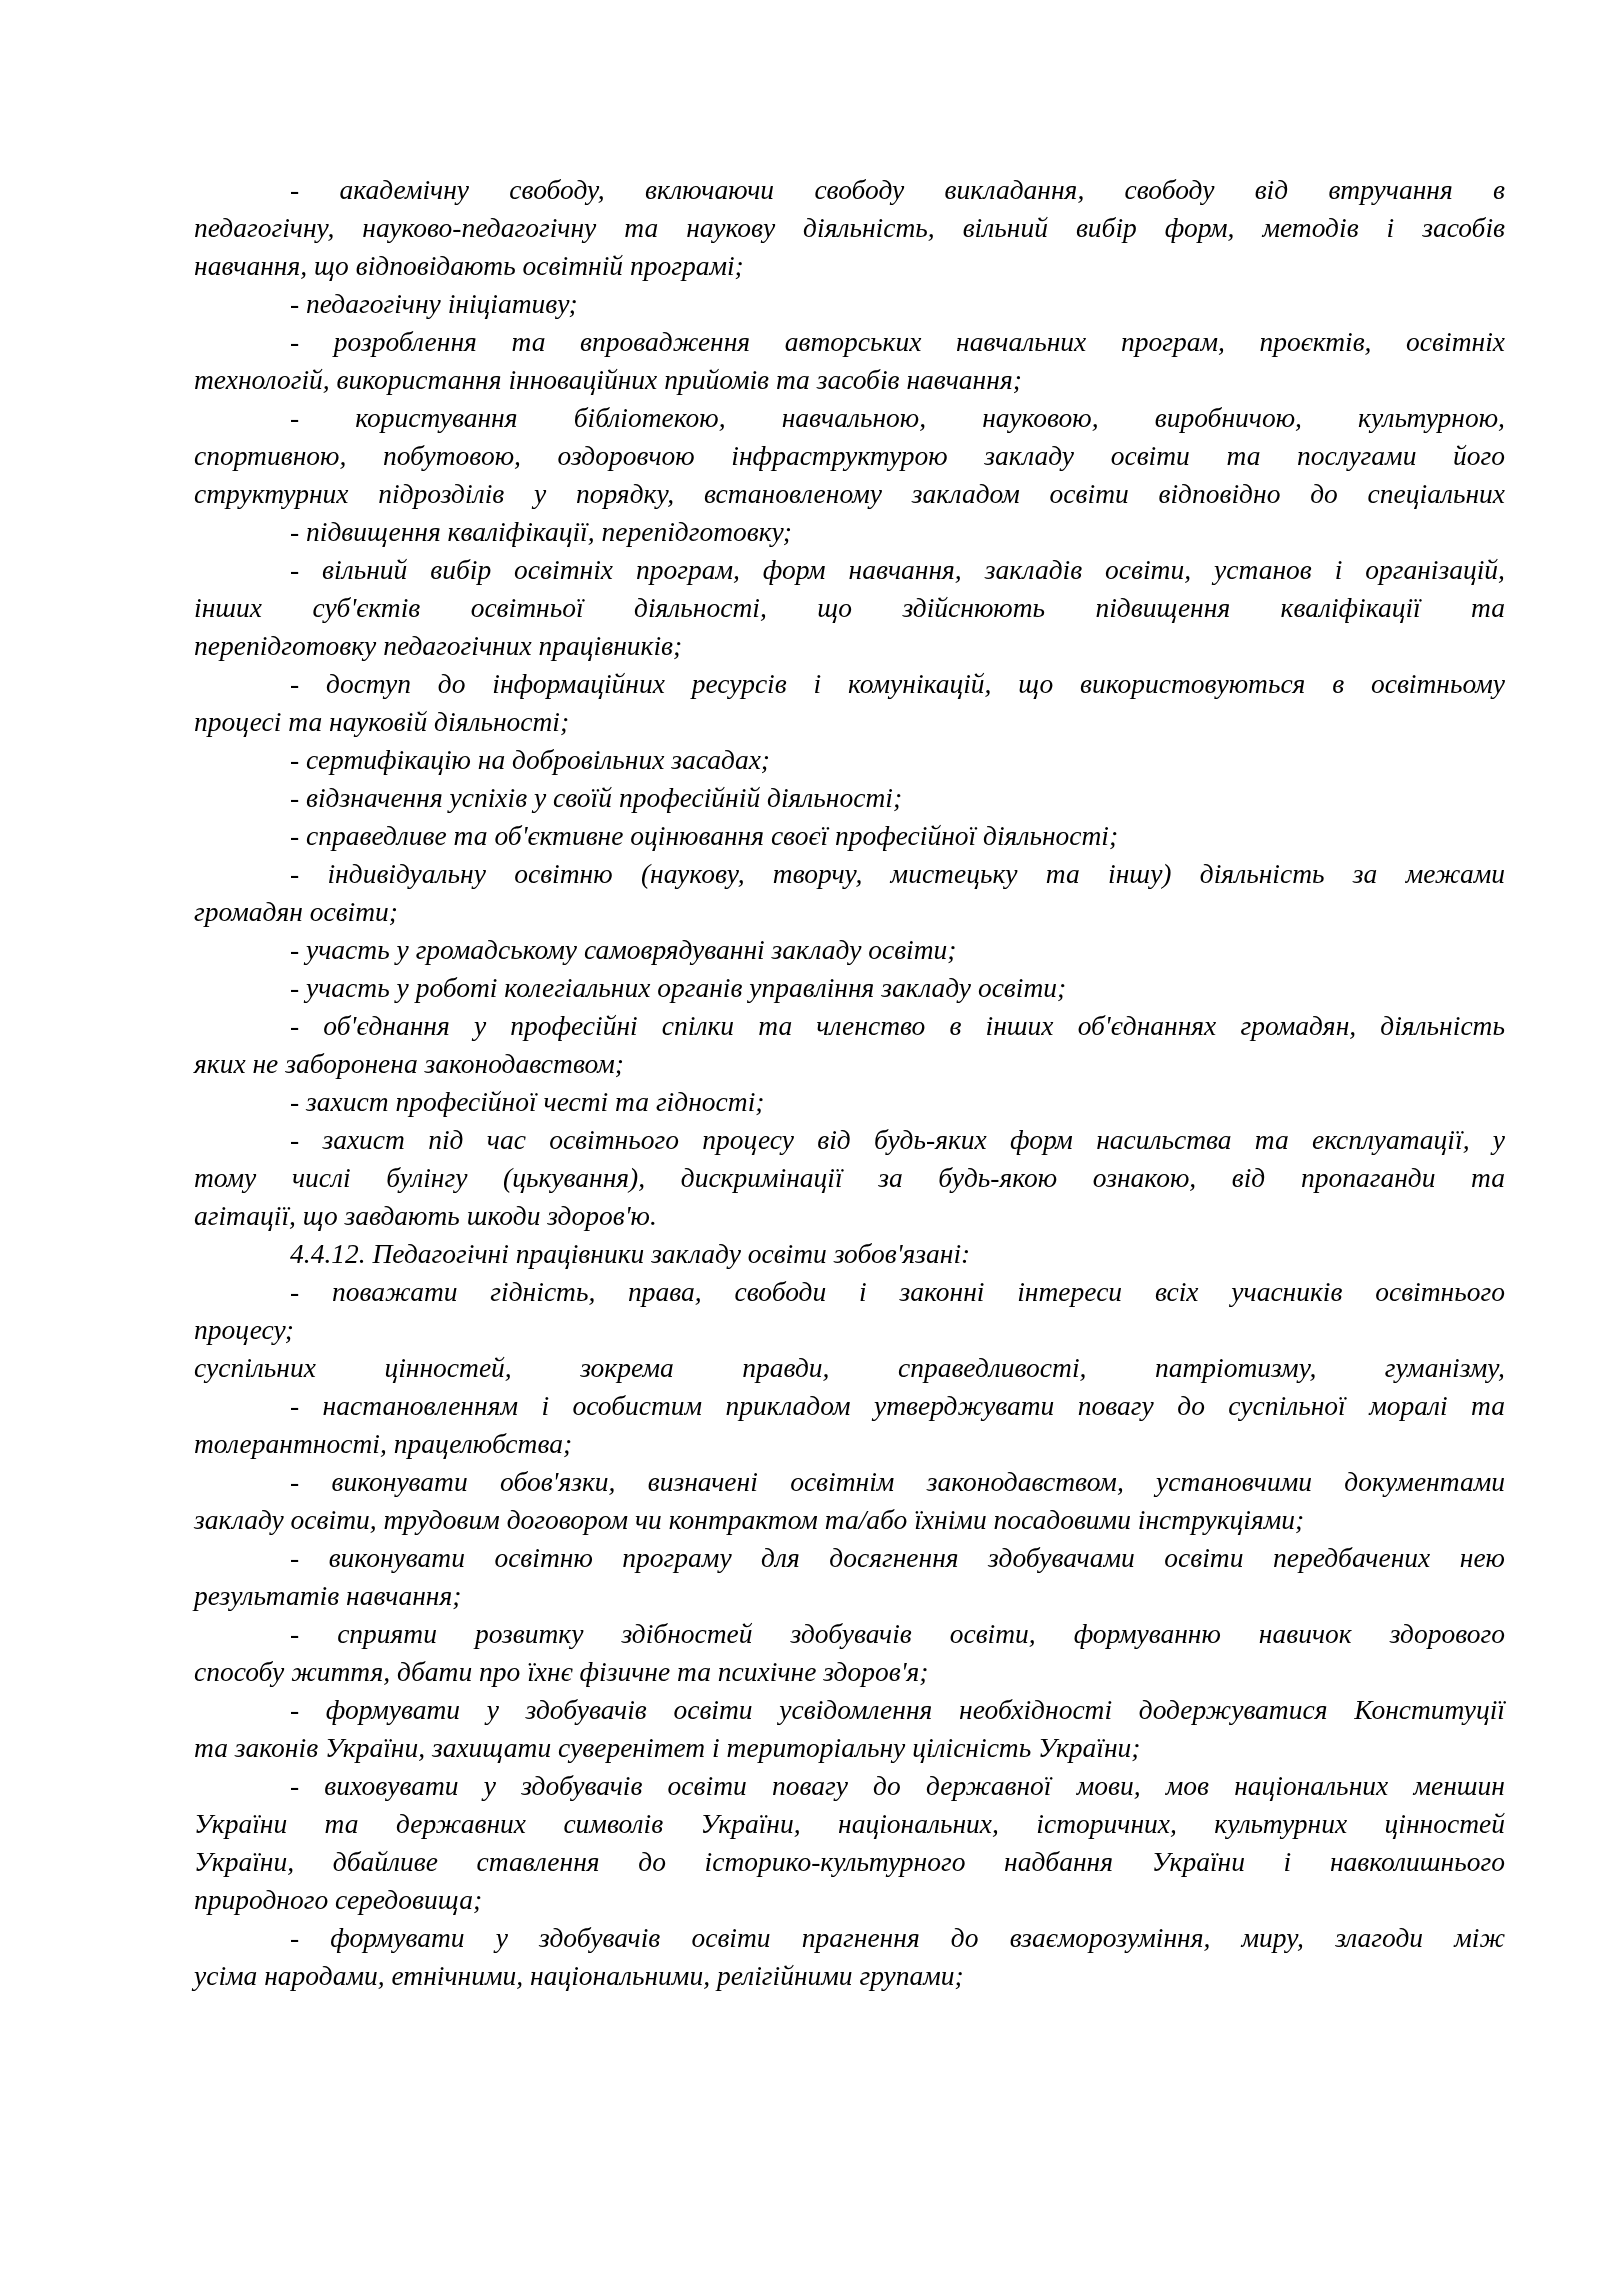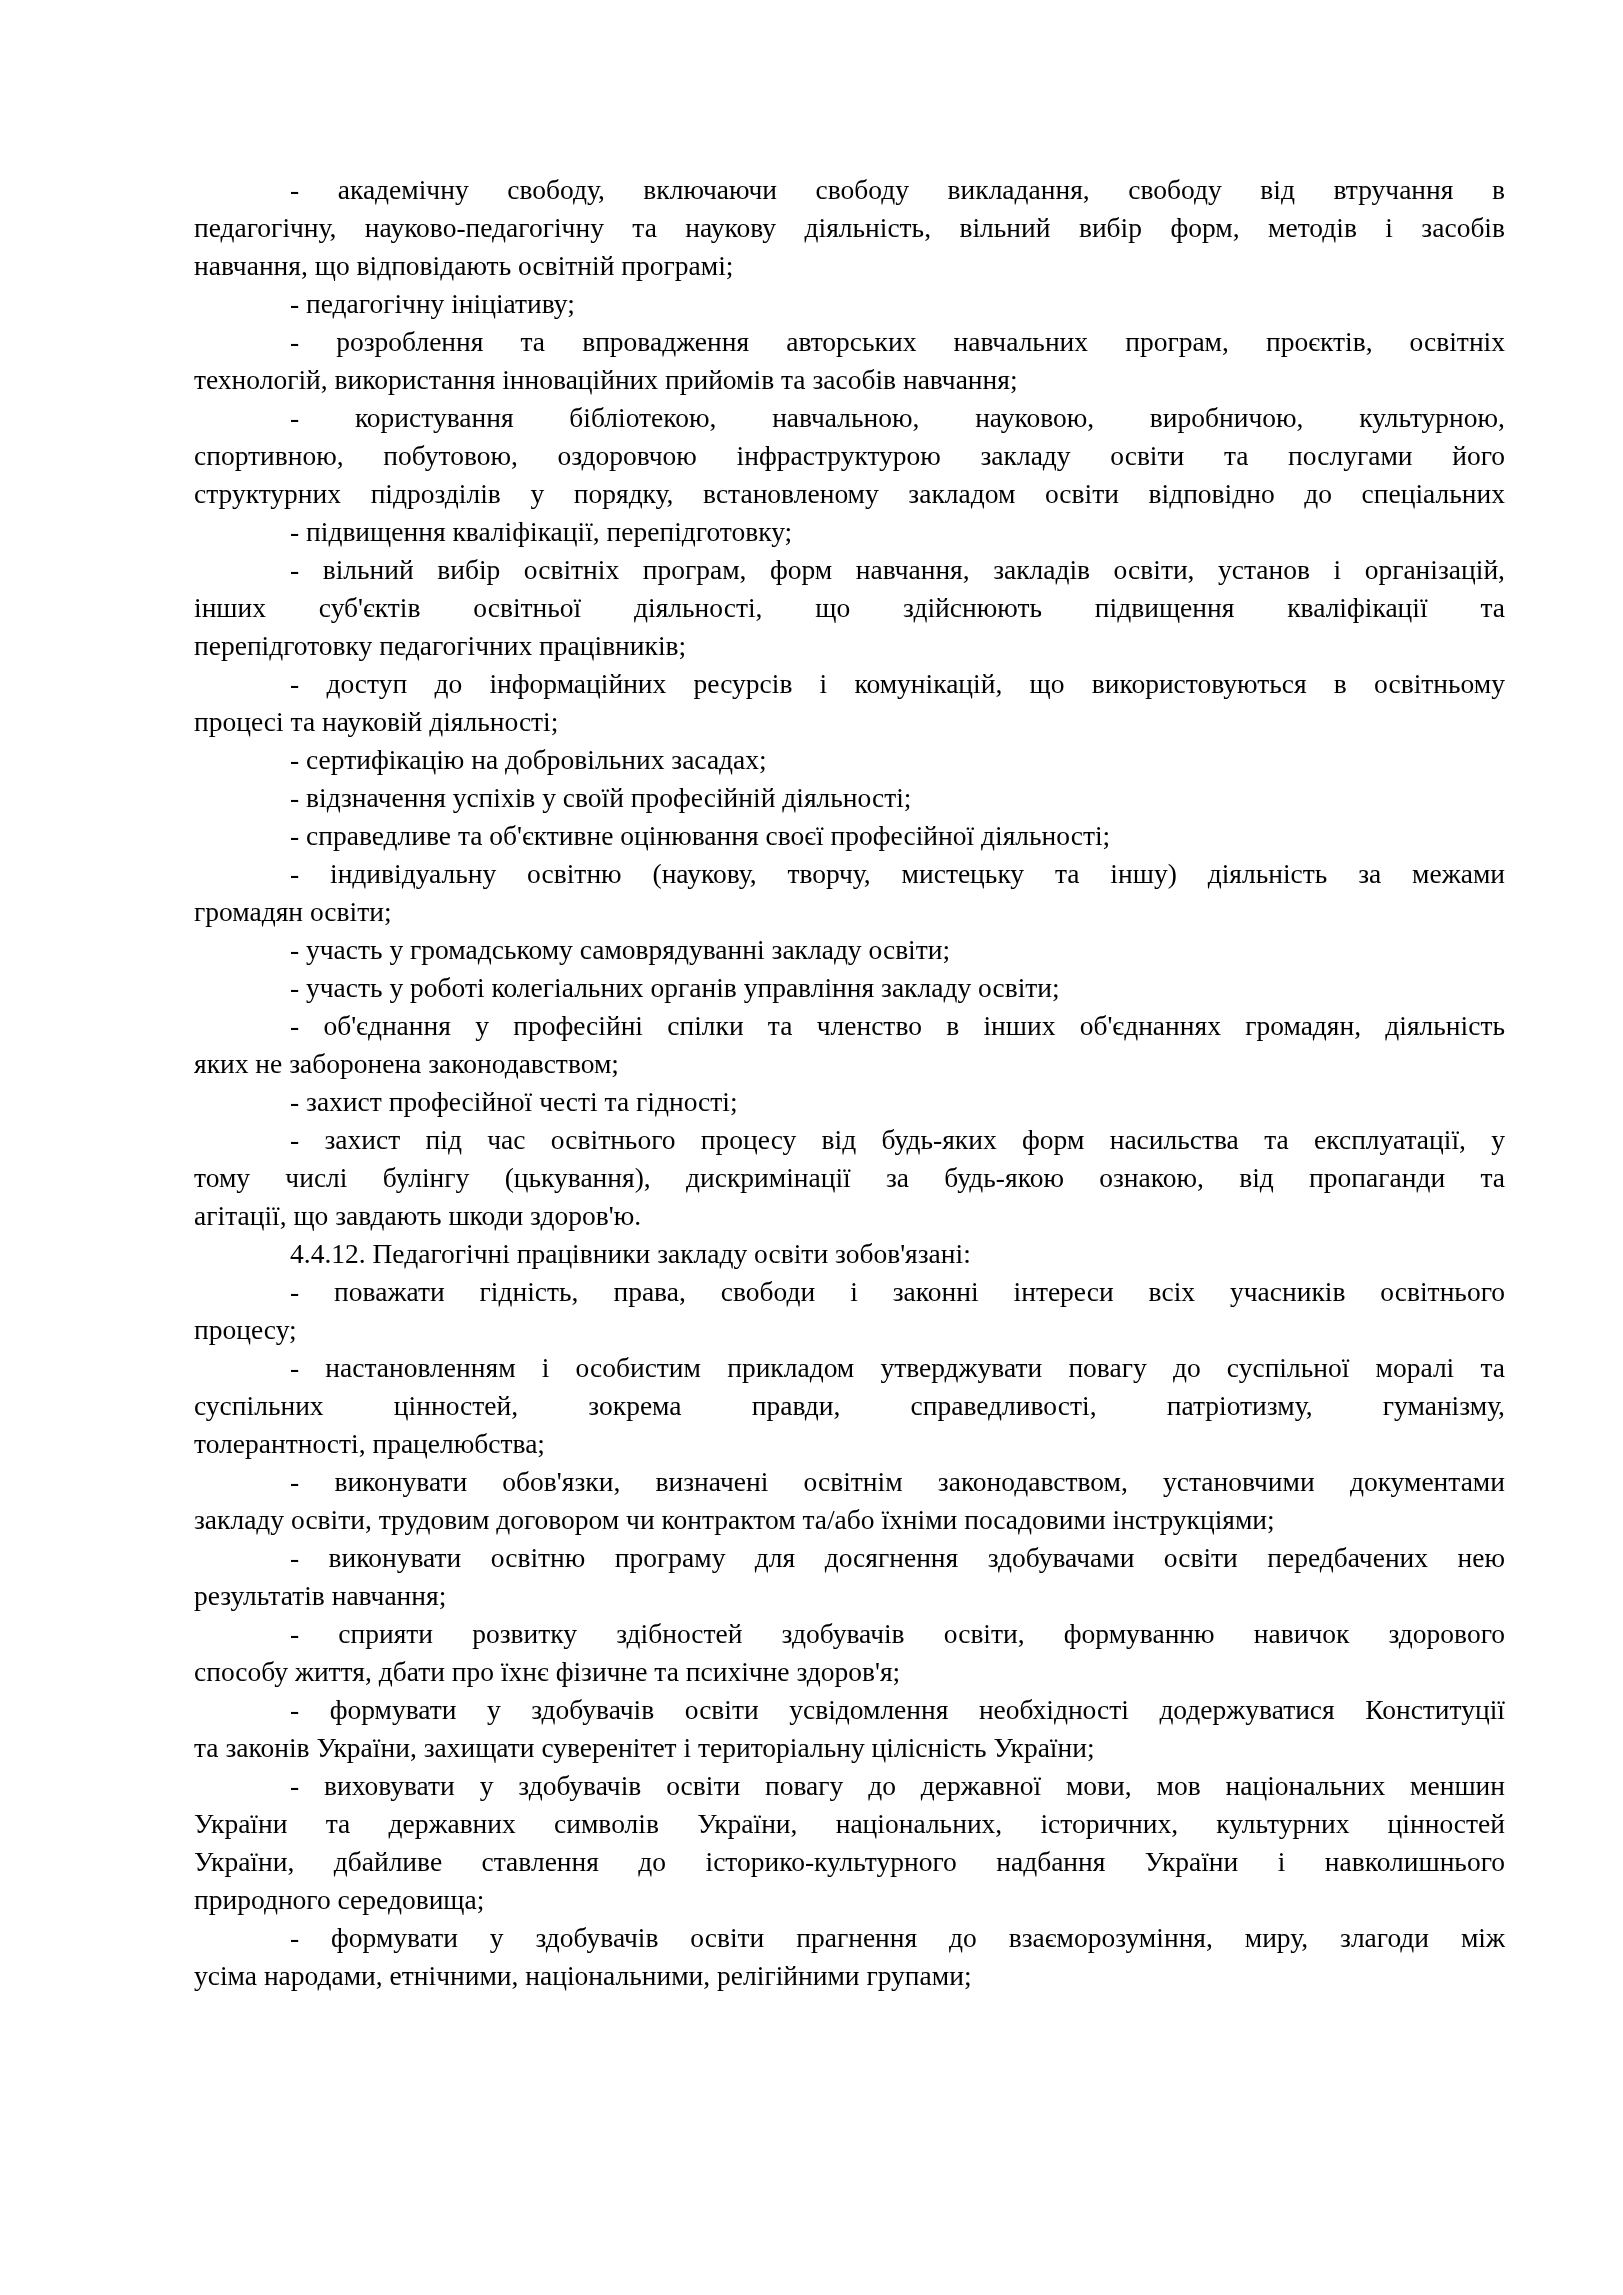--- a/index.html
+++ b/index.html
@@ -13,20 +13,21 @@
     position: relative;
     overflow: hidden;
   }
   .page {
     position: absolute;
     left: 0;
     top: 0;
     width: 1623px;
     height: 2295px;
     background: #ffffff;
+    font-style: italic;
   }
   .text-block {
     position: absolute;
     left: 194px;
     top: 171px;
     width: 1311px;
     font-family: "Liberation Serif", "DejaVu Serif", serif;
     font-size: 27.5px;
     line-height: 38px;
     color: #000000;
@@ -117,22 +118,22 @@
         <span class="line last">агітації, що завдають шкоди здоров'ю.</span>
       </div>
       <div class="para">
         <span class="line first last">4.4.12. Педагогічні працівники закладу освіти зобов'язані:</span>
       </div>
       <div class="para">
         <span class="line first">- поважати гідність, права, свободи і законні інтереси всіх учасників освітнього</span>
         <span class="line last">процесу;</span>
       </div>
       <div class="para">
+        <span class="line">суспільних цінностей, зокрема правди, справедливості, патріотизму, гуманізму,</span>
         <span class="line first">- настановленням і особистим прикладом утверджувати повагу до суспільної моралі та</span>
-        <span class="line">суспільних цінностей, зокрема правди, справедливості, патріотизму, гуманізму,</span>
         <span class="line last">толерантності, працелюбства;</span>
       </div>
       <div class="para">
         <span class="line first">- виконувати обов'язки, визначені освітнім законодавством, установчими документами</span>
         <span class="line last">закладу освіти, трудовим договором чи контрактом та/або їхніми посадовими інструкціями;</span>
       </div>
       <div class="para">
         <span class="line first">- виконувати освітню програму для досягнення здобувачами освіти передбачених нею</span>
         <span class="line last">результатів навчання;</span>
       </div>

